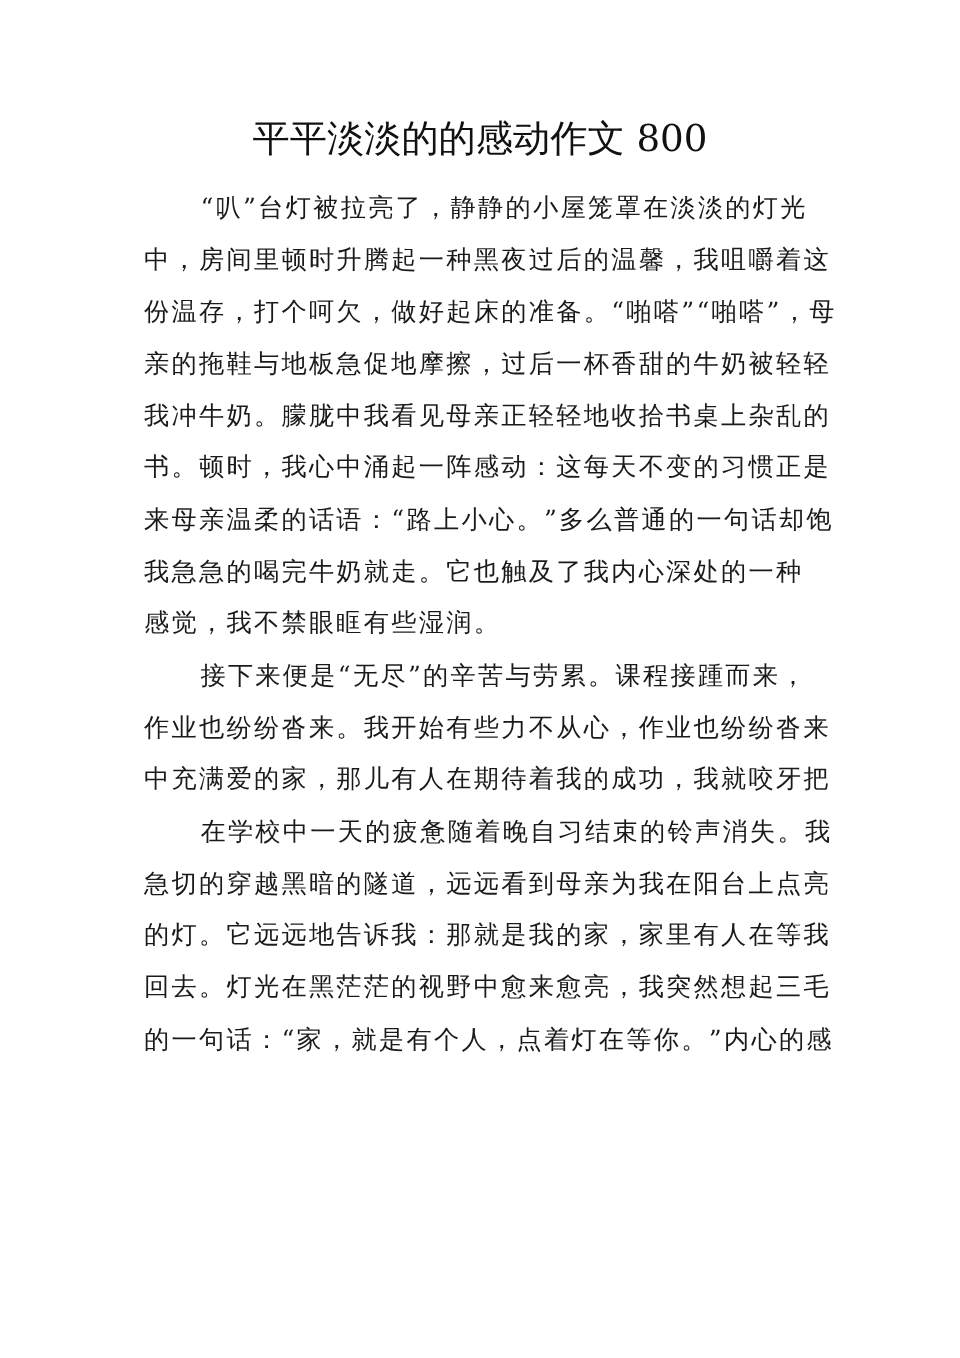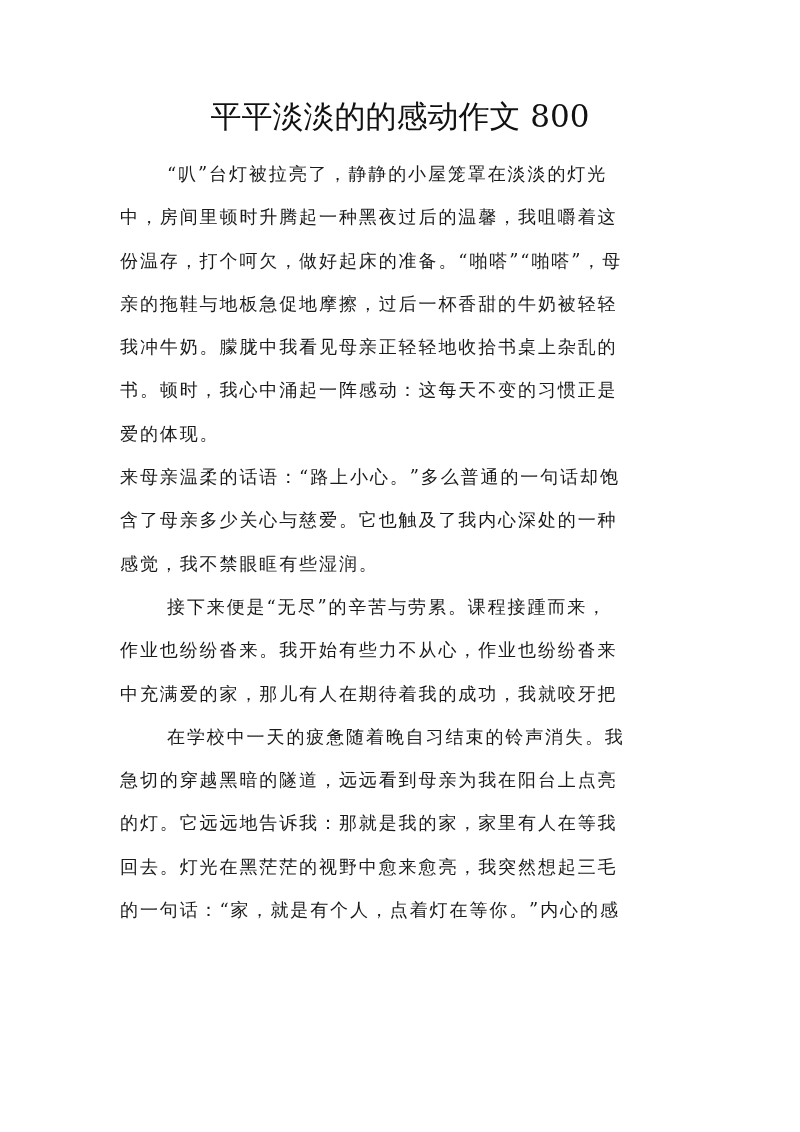--- a/index.html
+++ b/index.html
@@ -2,45 +2,44 @@
 <html><head>
 <meta charset="utf-8">
 <style>
   html, body { margin: 0; padding: 0; background: #ffffff; }
   body { width: 800px; height: 1132px; position: relative; overflow: hidden;
          font-family: "DejaVu Serif", "Liberation Serif", serif; color: #1a1a1a; }
   .page { position: absolute; left: 0; top: 0; width: 800px; height: 1132px; background: #fff; }
   .title { position: absolute; top: 96px; left: 0; width: 800px; text-align: center;
            font-size: 31px; line-height: 40px; color: #111; letter-spacing: 0px; }
   .body { position: absolute; left: 120px; top: 152px; width: 560px; }
-  .line { height: 43.3px; line-height: 43.3px; font-size: 18px; white-space: nowrap;
+  .line { height: 43.3px; line-height: 43.3px; font-size: 21px; white-space: nowrap;
           letter-spacing: 1.9px; color: #1a1a1a; }
   .line.indent { padding-left: 47px; }
 </style>
 </head>
 <body>
 
 <div class="page">
   <div class="title">平平淡淡的的感动作文 800</div>
 
   <div class="body">
 
     <div>
       <div class="line indent">“叭”台灯被拉亮了，静静的小屋笼罩在淡淡的灯光</div>
       <div class="line">中，房间里顿时升腾起一种黑夜过后的温馨，我咀嚼着这</div>
       <div class="line">份温存，打个呵欠，做好起床的准备。“啪嗒”“啪嗒”，母</div>
       <div class="line">亲的拖鞋与地板急促地摩擦，过后一杯香甜的牛奶被轻轻</div>
       <div class="line">我冲牛奶。朦胧中我看见母亲正轻轻地收拾书桌上杂乱的</div>
       <div class="line">书。顿时，我心中涌起一阵感动：这每天不变的习惯正是</div>
-      <div class="line">爱的体现。</div>
     </div>
 
     <div>
       <div class="line">来母亲温柔的话语：“路上小心。”多么普通的一句话却饱</div>
-      <div class="line">含了母亲多少关心与慈爱。它也触及了我内心深处的一种</div>
+      <div class="line">我急急的喝完牛奶就走。它也触及了我内心深处的一种</div>
       <div class="line">感觉，我不禁眼眶有些湿润。</div>
     </div>
 
     <div>
       <div class="line indent">接下来便是“无尽”的辛苦与劳累。课程接踵而来，</div>
       <div class="line">作业也纷纷沓来。我开始有些力不从心，作业也纷纷沓来</div>
       <div class="line">中充满爱的家，那儿有人在期待着我的成功，我就咬牙把</div>
     </div>
 
     <div>

